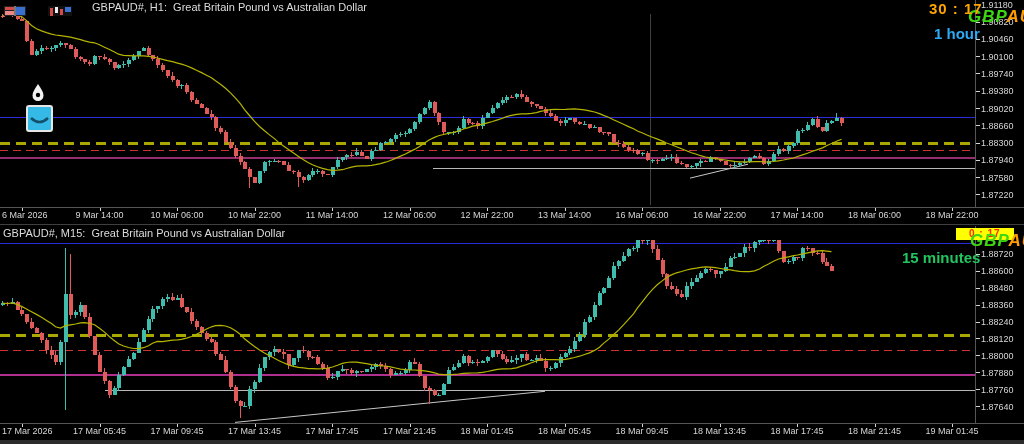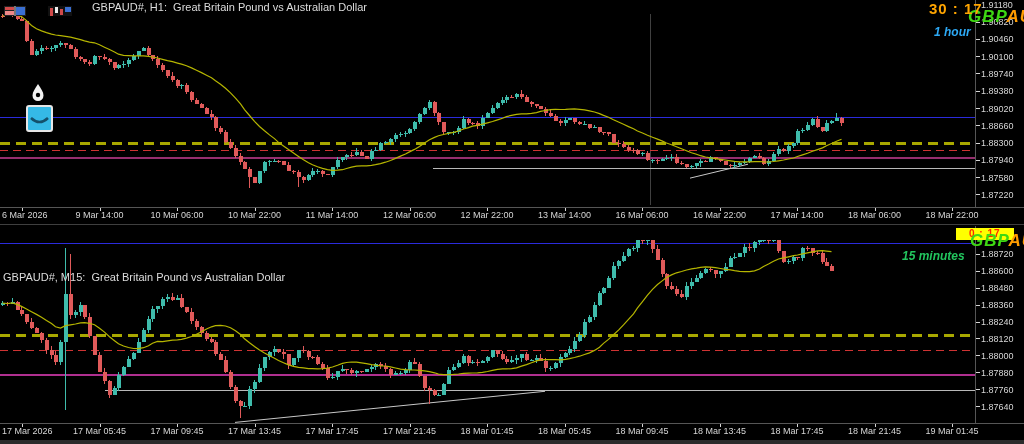--- a/index.html
+++ b/index.html
@@ -4,21 +4,21 @@
 <style>
   html,body{margin:0;padding:0;background:#000;}
   body{width:1024px;height:444px;overflow:hidden;position:relative;
        font-family:"Liberation Sans",sans-serif;}
   #chart-svg{position:absolute;left:0;top:0;}
   .titlebar{position:absolute;height:12px;white-space:nowrap;}
   .title-text{position:absolute;top:1px;font-size:11px;color:#dcdcdc;letter-spacing:0;}
   .mini-icon{position:absolute;top:2px;}
   .badge{position:absolute;white-space:nowrap;line-height:1;}
   .pair{font-weight:bold;font-style:italic;font-size:17px;letter-spacing:1px;margin-left:40px;}
-  .tf-label{font-weight:bold;font-style:italic;font-size:12px;}
+  .tf-label{font-weight:bold;font-size:15px;}
   .timer{font-weight:bold;font-size:15px;letter-spacing:1px;}
   .timer-box{font-weight:bold;font-size:10px;padding:1px 13px;letter-spacing:1px;}
   .widget{position:absolute;}
   #tool-button{width:27px;height:27px;border:2px solid #e6e6e6;border-radius:3px;
                box-sizing:border-box;padding:0;cursor:pointer;}
 </style>
 </head>
 <body>
 
 <svg id="chart-svg" width="1024" height="444">
@@ -866,21 +866,21 @@
         <rect x="0" y="0" width="24" height="10" fill="#111"></rect>
         <rect x="2" y="2" width="3" height="8" fill="#d24a4a"></rect>
         <rect x="7" y="1" width="3" height="6" fill="#eee"></rect>
         <rect x="12" y="3" width="3" height="6" fill="#d24a4a"></rect>
         <polygon points="17,1 23,1 23,6 17,6" fill="#3a6fd2"></polygon>
       </svg>
   </span>
   <span class="title-text" style="left: 92px; color: rgb(220, 220, 220);">GBPAUD#, H1:&nbsp; Great Britain Pound vs Australian Dollar</span>
 </div>
 
-<div class="titlebar" style="top:227px;left:0;width:600px;margin-top:44px;">
+<div class="titlebar" style="top:227px;left:0;width:600px;">
   <span class="title-text" style="left: 3px; top: 0px; color: rgb(220, 220, 220);">GBPAUD#, M15:&nbsp; Great Britain Pound vs Australian Dollar</span>
 </div>
 
 <div class="badge pair" style="top:8px;left:928px;z-index:5;"><span class="pair-base" style="color: rgb(62, 216, 19);">GBP</span><span class="pair-quote" style="color: rgb(255, 156, 0);">AUD</span></div>
 <div class="badge timer" id="timer-h1" style="top: 1px; left: 929px; z-index: 7; color: rgb(255, 165, 0);">30 : 17</div>
 <div class="badge tf-label" style="top: 26px; left: 934px; z-index: 5; color: rgb(45, 169, 245);">1 hour</div>
 
 <div class="badge timer-box" id="timer-m15-box" style="top: 228px; left: 956px; z-index: 5; background: rgb(255, 255, 0); color: rgb(255, 38, 0);">0 : 17</div>
 <div class="badge pair" style="top:232px;left:930px;z-index:6;"><span class="pair-base" style="color: rgb(62, 216, 19);">GBP</span><span class="pair-quote" style="color: rgb(255, 156, 0);">AUD</span></div>
 <div class="badge tf-label" style="top: 250px; left: 902px; z-index: 5; color: #22c55e;">15 minutes</div>

